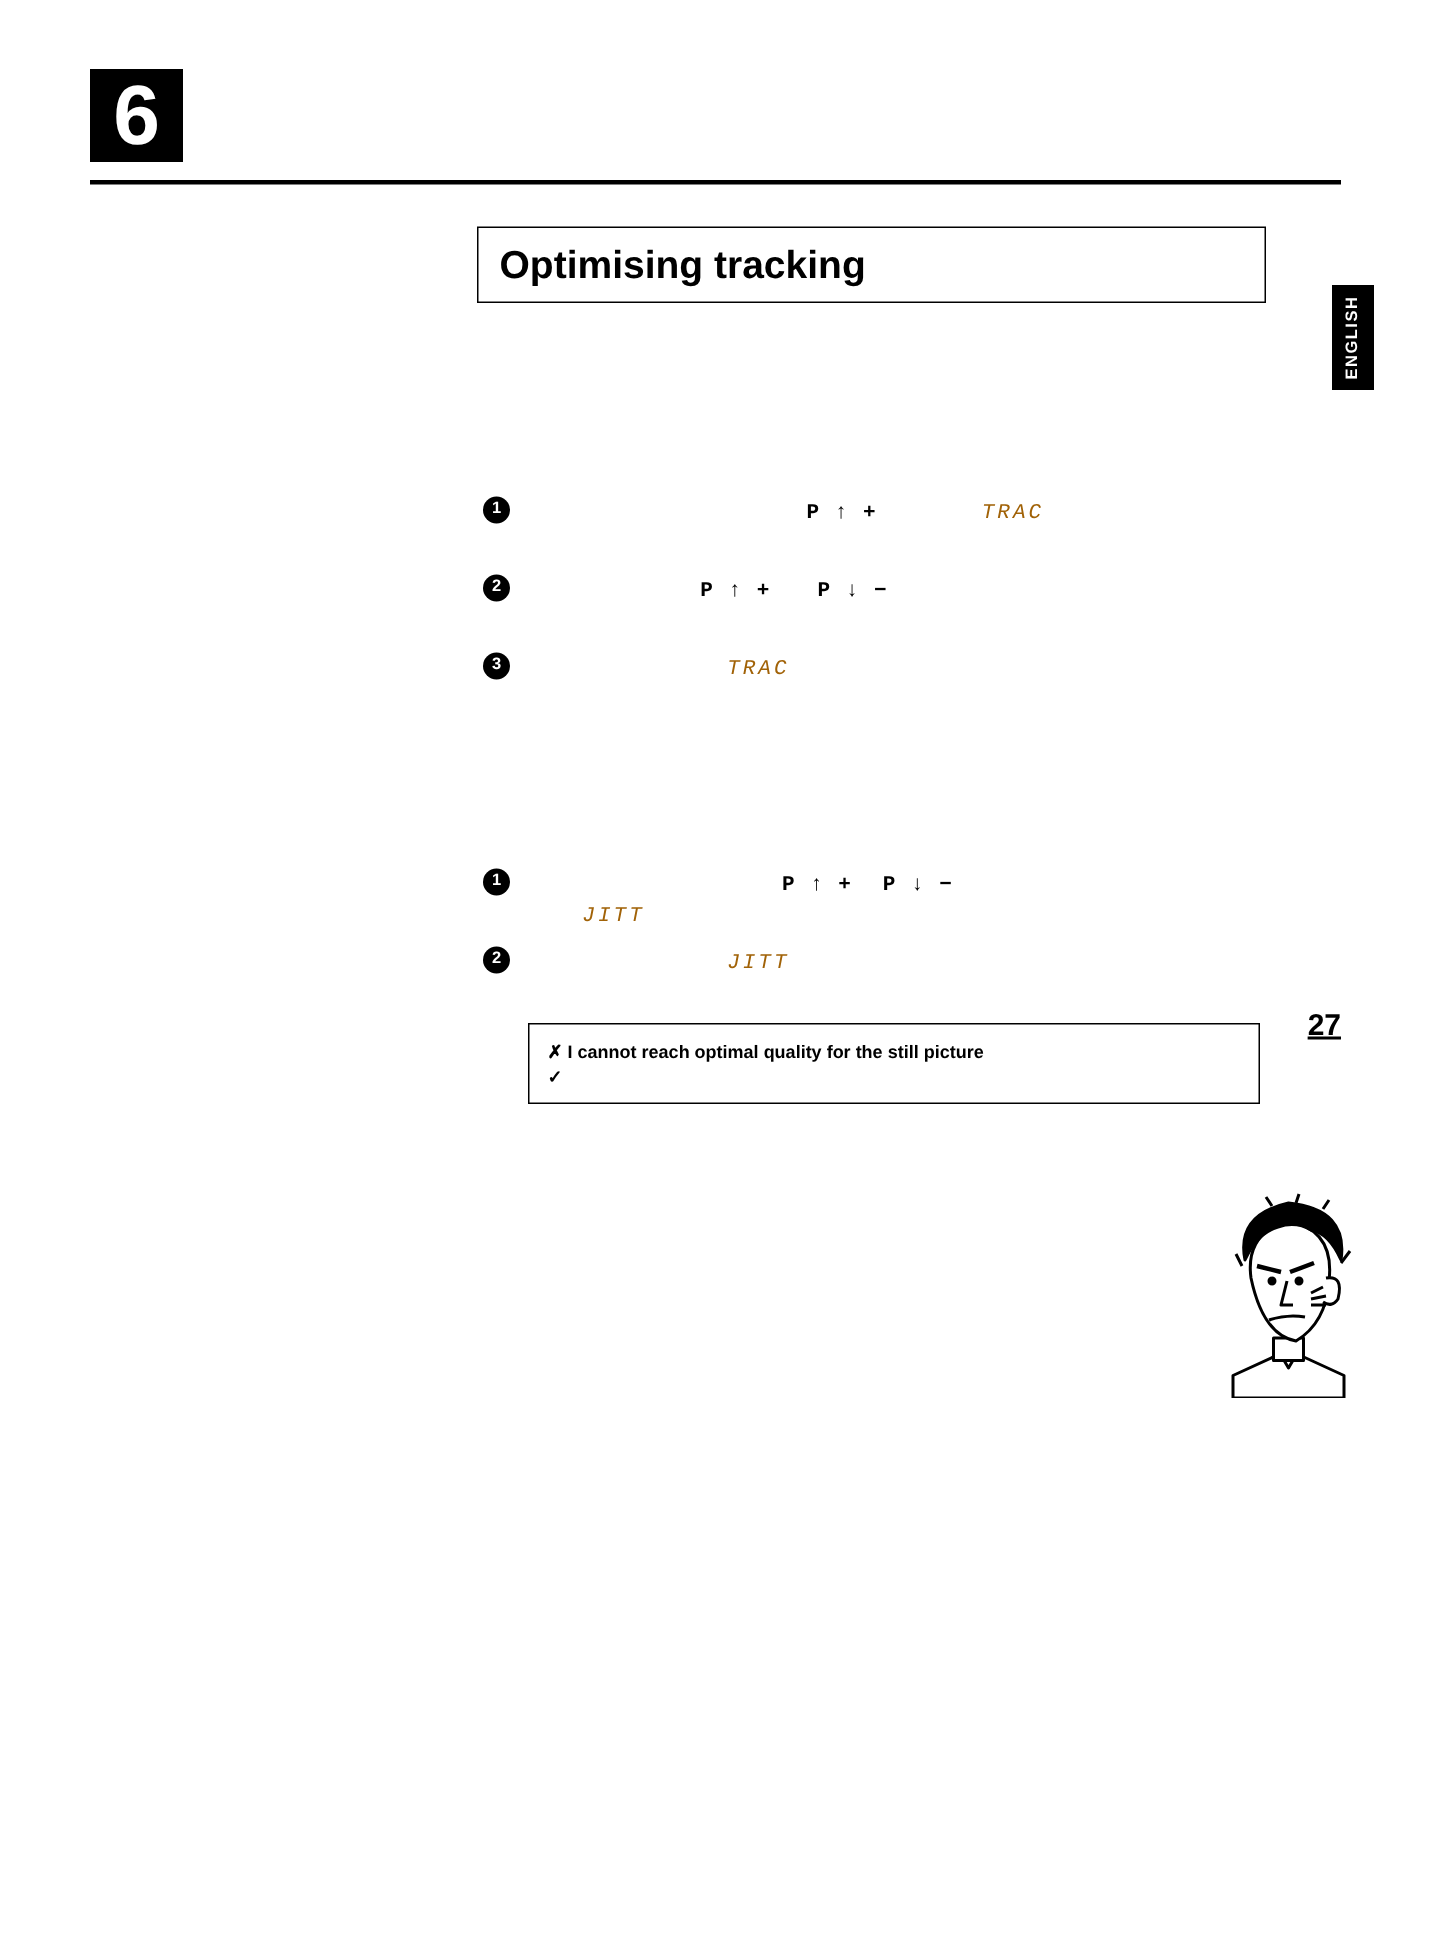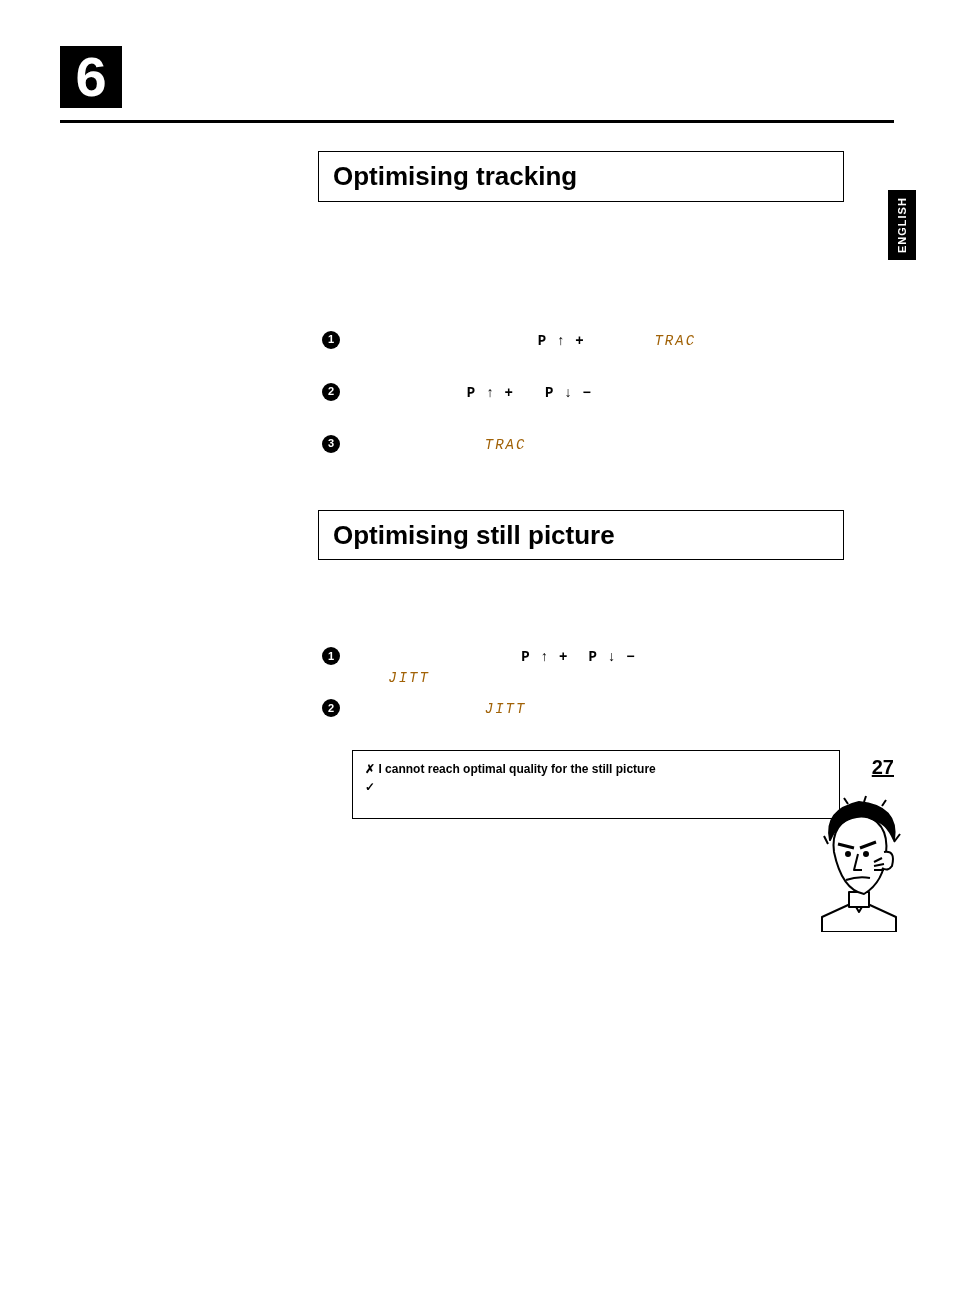--- a/index.html
+++ b/index.html
@@ -40,21 +40,21 @@
     font:700 11px/1 Arial;flex:0 0 18px;margin-top:1px;
   }
   .step .txt{font:400 14px/1.5 Arial;color:#fff;}
   .step .txt b{font-weight:700;color:#000;}
   .sym{font:700 14px/1 "Courier New",monospace;color:#000;letter-spacing:1px;}
   .disp{font:400 14px/1 "Courier New",monospace;color:#a16207;letter-spacing:2px;font-style:italic;}
   
   .second{margin-top:34px;}
   
   .trouble{
-    margin:8px 4px 0 34px;border:1px solid #000;padding:10px 12px 22px 12px;
+    margin:8px 4px 0 34px;border:1px solid #000;padding:10px 12px 8px 12px;
     font:400 12px/1.5 Arial;position:relative;
   }
   .trouble .q{font:700 12px/1.4 Arial;}
   .trouble .q::before{content:"✗ ";font-weight:700;}
   .trouble .a{color:#fff;}
   .trouble .a::before{content:"✓ ";font-weight:700;color:#000;}
   
   .illus{
     position:absolute;right:40px;top:792px;width:110px;height:140px;
   }
@@ -95,21 +95,20 @@
 
     <div class="step">
       <div class="bullet">3</div>
       <div class="txt">
         <span>As soon as the word </span><span class="disp">TRAC</span><span> disappears from the display, your Video Recorder will return to the standard settings.</span>
       </div>
     </div>
   </div>
 
   <div class="col second">
-    <div class="sect-title">Optimising still picture</div>
 
     <div class="intro">This section tells you how to go about correcting vertical vibration associated with a still picture.</div>
 
     <div class="step">
       <div class="bullet">1</div>
       <div class="txt">
         <span>In still-picture mode, press </span><b class="sym">P ↑ +</b><span> or </span><b class="sym">P ↓ −</b><span> to improve picture quality. The word </span><span class="disp">JITT</span><span> (jitter) will appear in the display of your Video Recorder.</span>
       </div>
     </div>
 

